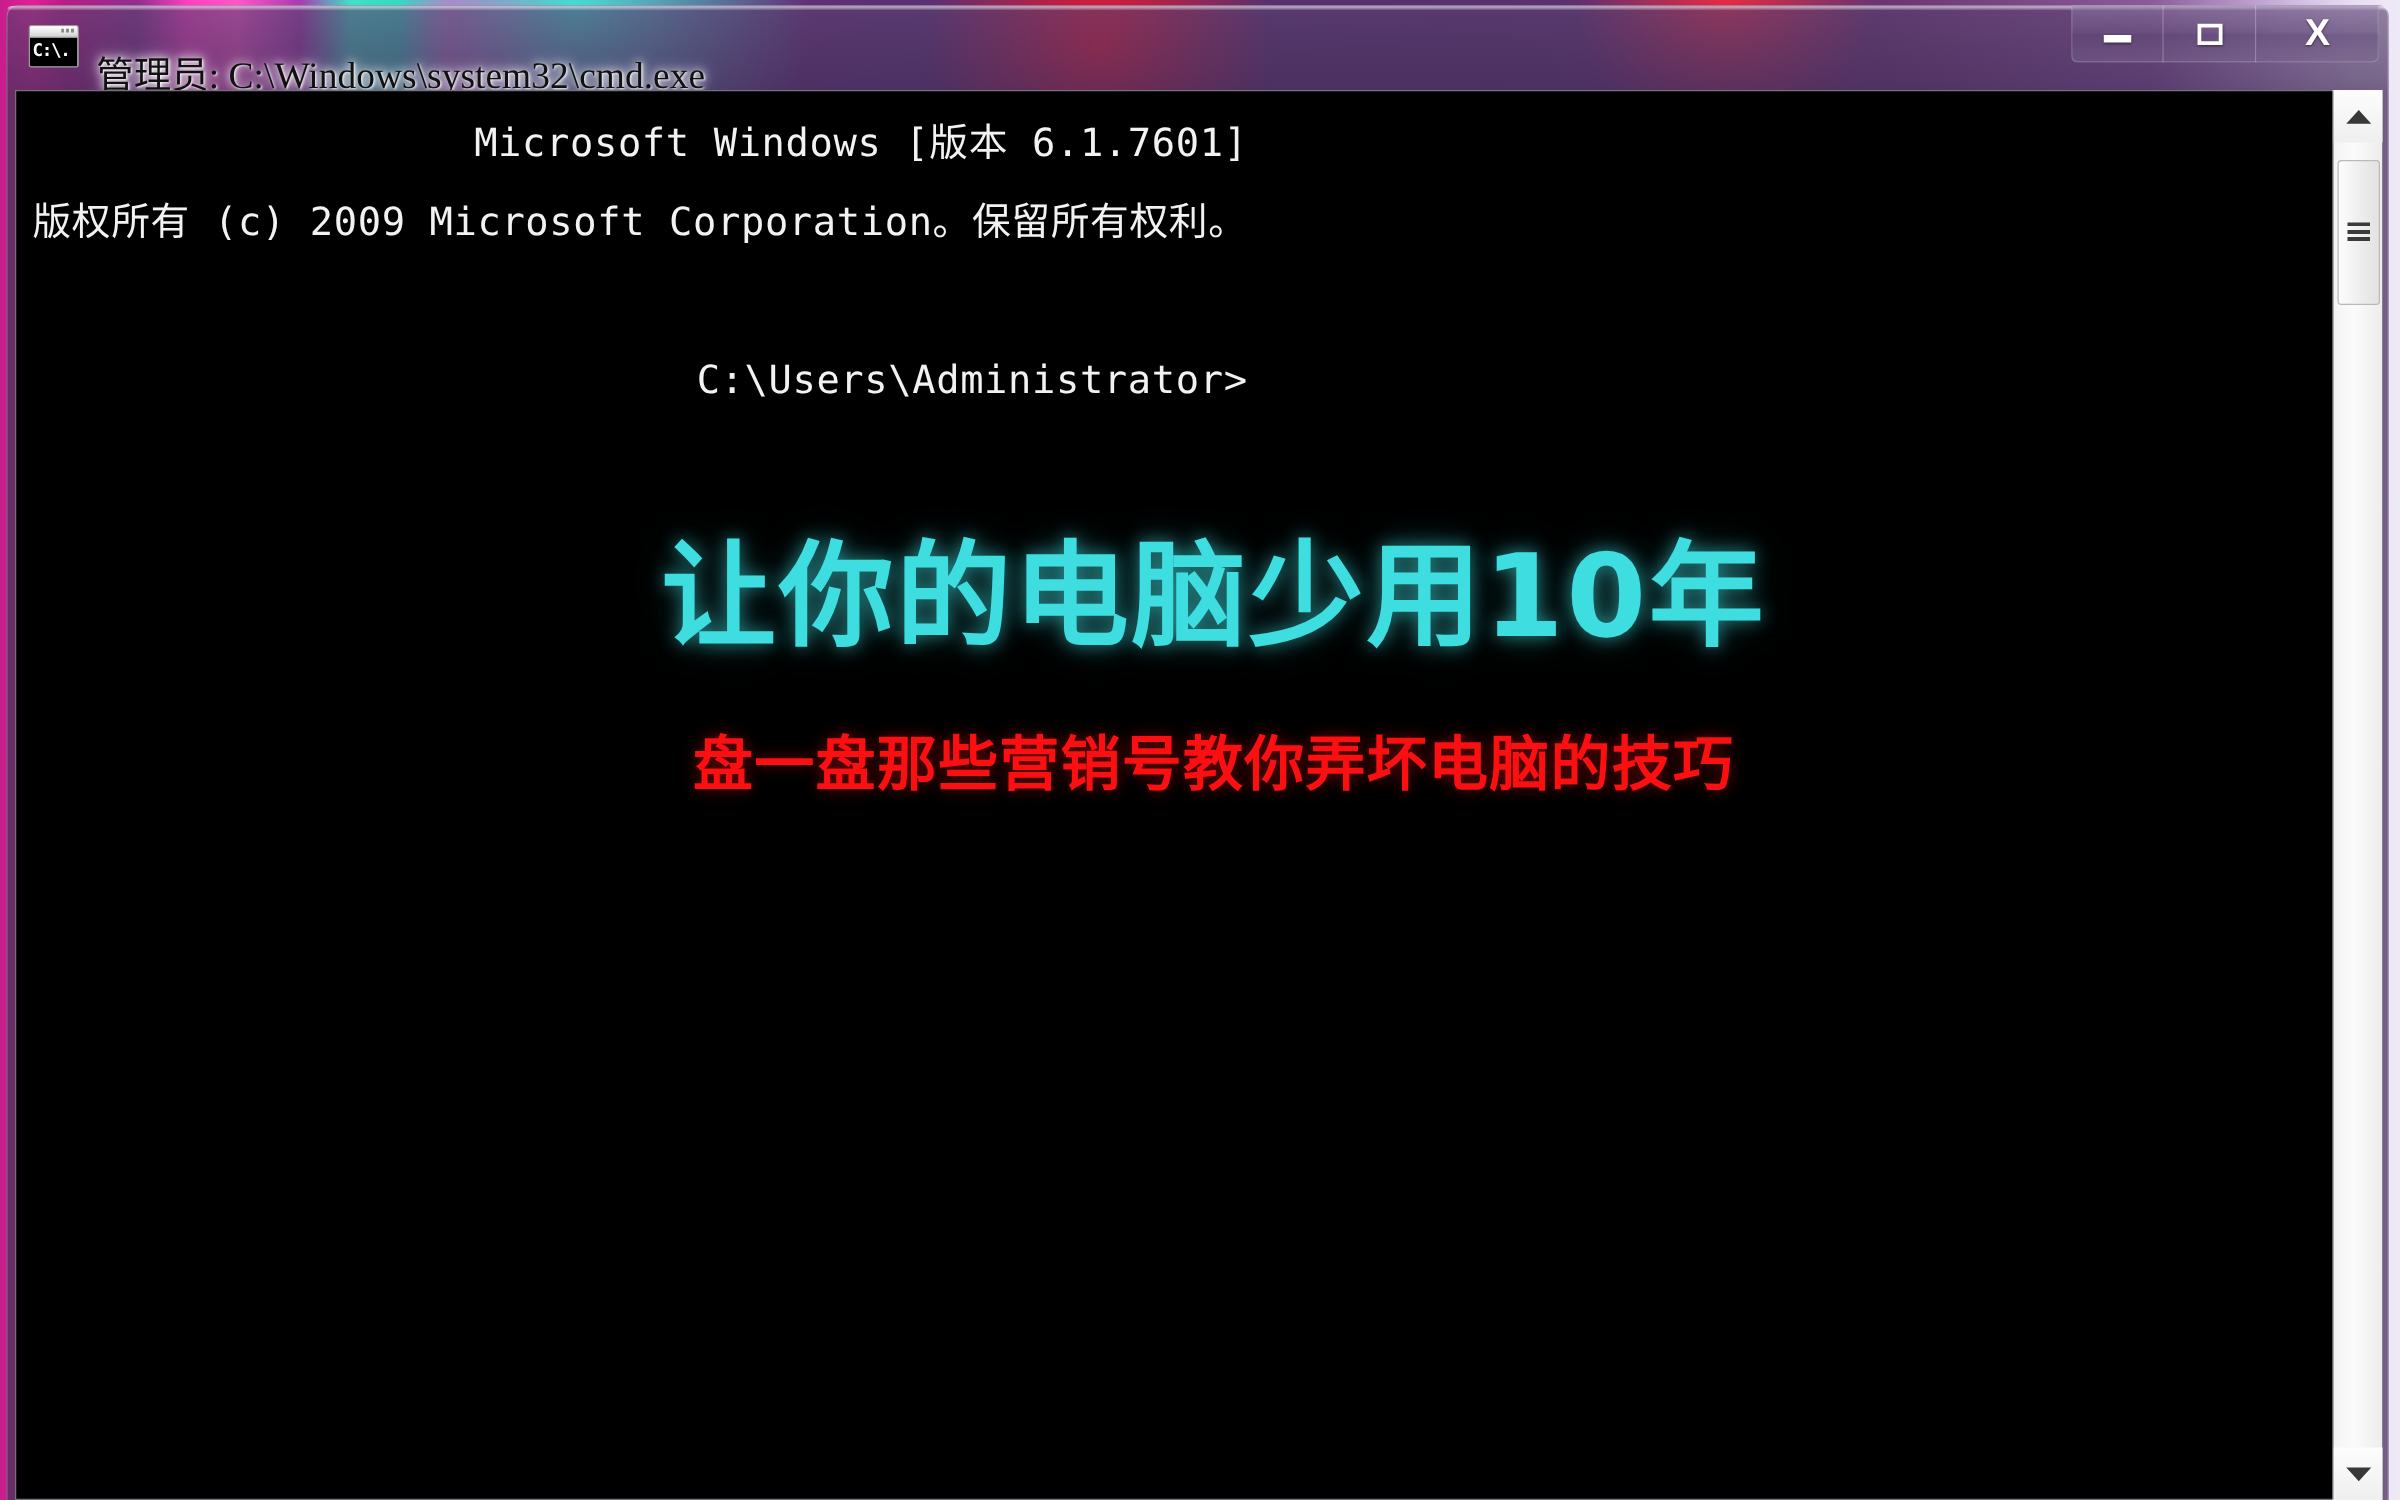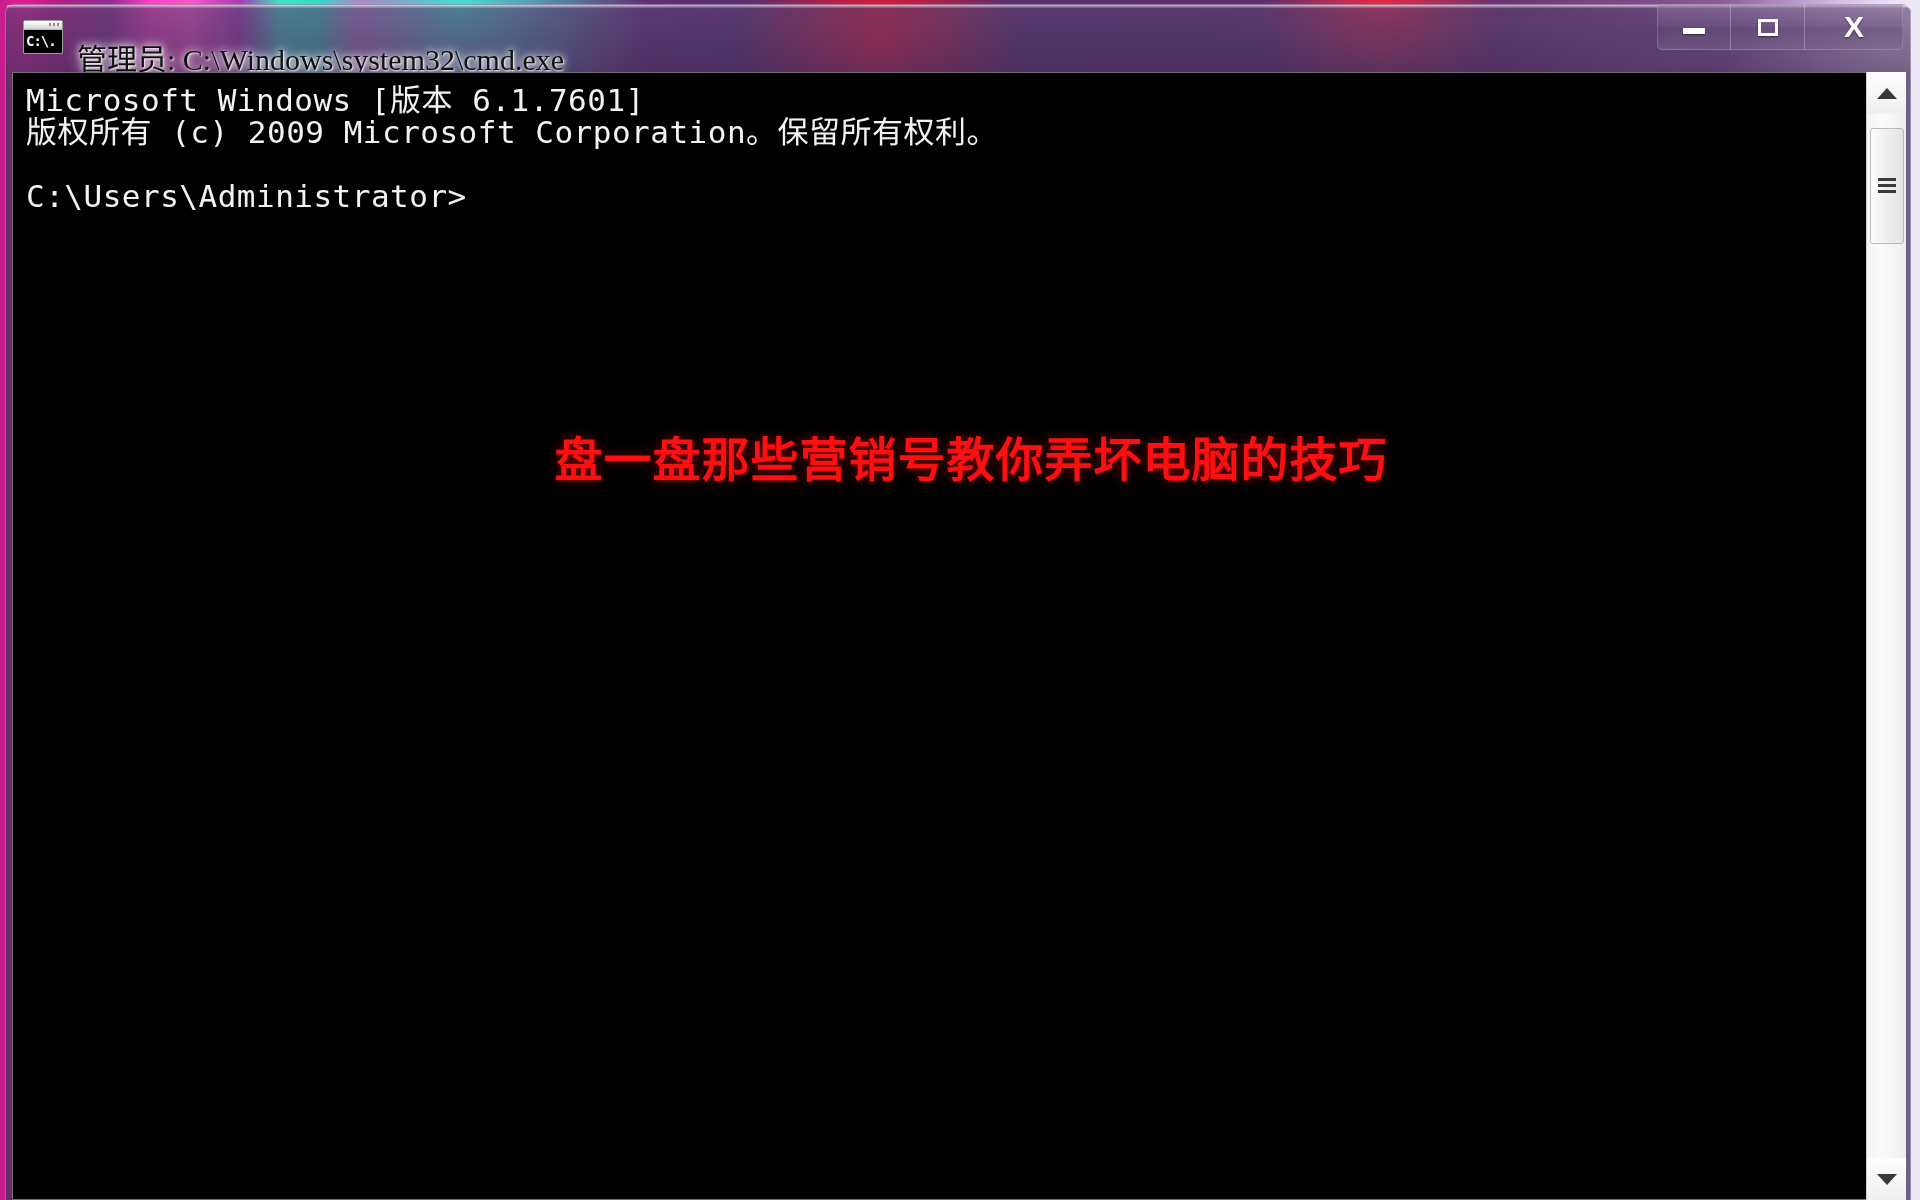--- a/index.html
+++ b/index.html
@@ -175,23 +175,24 @@
     box-sizing: border-box;
     overflow: hidden;
   }
 
   #console-text {
     position: absolute;
     left: 14px; top: 12px;
     color: #f2f2f2;
     font-family: "DejaVu Sans Mono", monospace;
     font-size: 31px;
-    line-height: 32px;
+    line-height: 63px;
     white-space: pre;
     letter-spacing: 0.5px;
+    text-align: right;
   }
 
   
   #scrollbar {
     position: absolute;
     right: 0px; top: 0px;
     width: 40px; height: 1128px;
     background: linear-gradient(90deg,#f4f4f4,#fbfbfb 40%,#ededed);
     border-left: 1px solid #d0d0d0;
     box-sizing: border-box;
@@ -291,20 +292,21 @@
   </div>
 
   <div id="console-outer">
 
     <div id="console-text">Microsoft Windows [版本 6.1.7601]
 版权所有 (c) 2009 Microsoft Corporation。保留所有权利。
 
 C:\Users\Administrator&gt;</div>
 
     <div id="overlay">
+      <div class="ov-line ov-cyan" id="ov-line2">让你的电脑少用10年</div>
       <div class="ov-line ov-red" id="ov-line4">盘一盘那些营销号教你弄坏电脑的技巧</div>
     </div>
 
     <div id="scrollbar">
       <div class="sb-arrow" id="sb-up">
         <span class="tri-up"></span>
       </div>
       <div id="sb-thumb">
         <span id="sb-grip"></span>
       </div>

